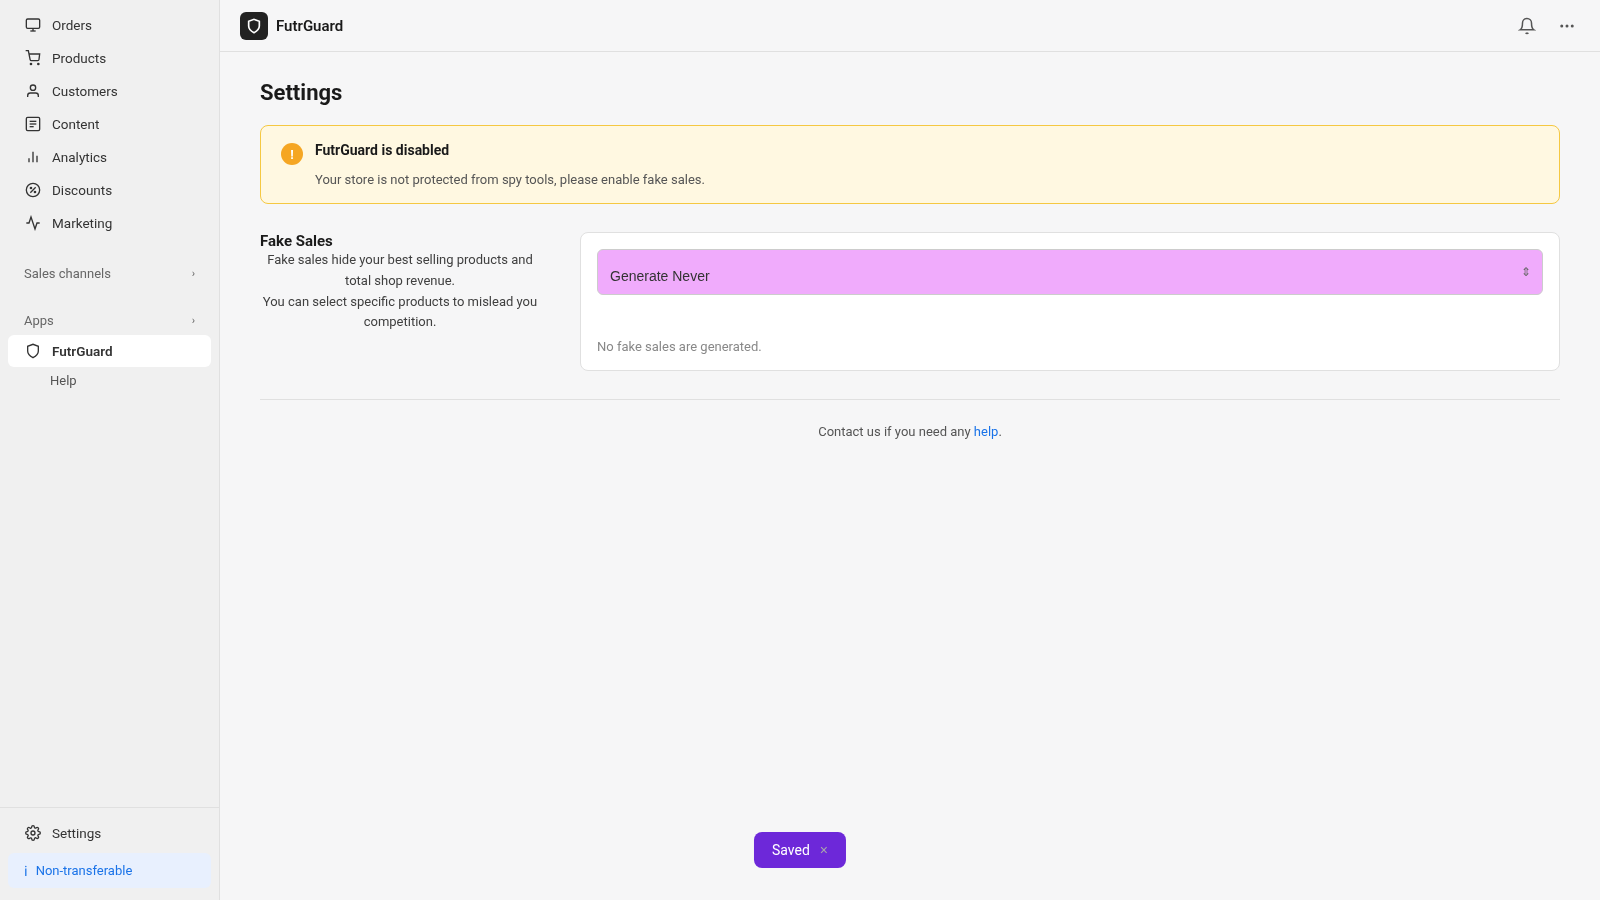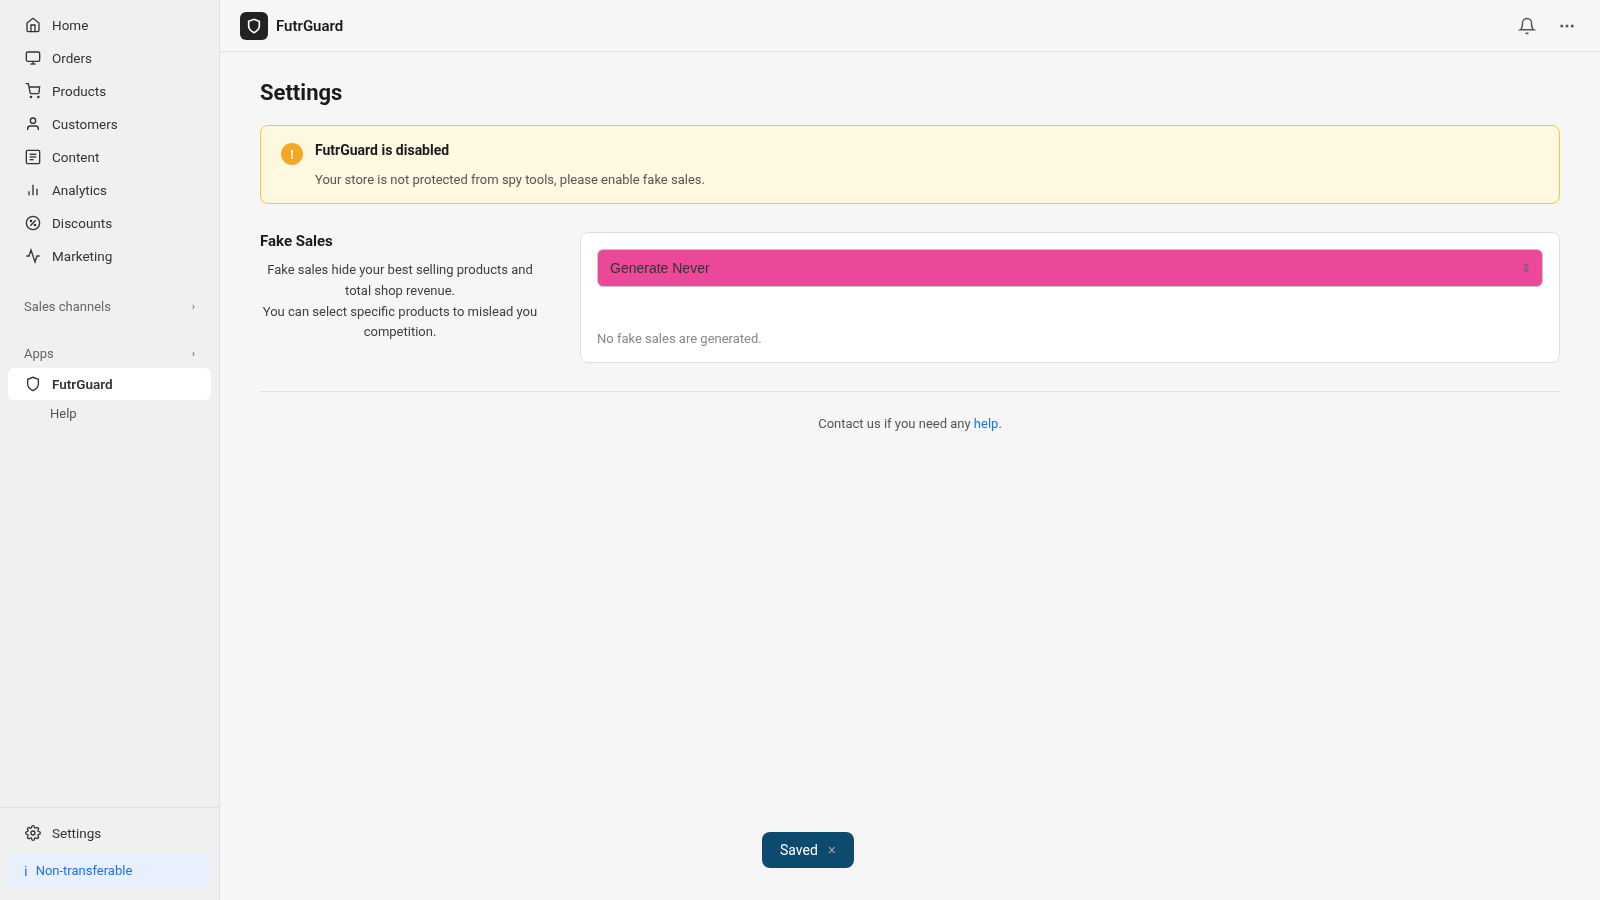--- a/index.html
+++ b/index.html
@@ -203,21 +203,20 @@
     }
 
     .section-description {
       flex: 0 0 280px;
     }
 
     .section-title {
       font-size: 15px;
       font-weight: 700;
       color: #1a1a1a;
-      margin-bottom: 10px;
     }
 
     .section-desc-text {
       font-size: 13px;
       color: #404040;
       line-height: 1.6;
       text-align: center;
     }
 
     .section-controls {
@@ -233,26 +232,26 @@
 
     .select-wrapper {
       position: relative;
       margin-bottom: 12px;
     }
 
     .select-control {
       width: 100%;
       appearance: none;
       -webkit-appearance: none;
-      padding: 10px 36px 10px 12px;
+      padding: 18px 36px 10px 12px;
       border: 1px solid #ccc;
       border-radius: 6px;
       font-size: 14px;
       color: #333;
-      background: #ec4899;
+      background: #f0abfc;
       cursor: pointer;
       outline: none;
     }
 
     .select-arrow {
       position: absolute;
       right: 12px;
       top: 50%;
       transform: translateY(-50%);
       pointer-events: none;
@@ -277,58 +276,48 @@
       color: #1a73e8;
       text-decoration: none;
     }
 
     
     .toast {
       position: fixed;
       bottom: 32px;
       left: 50%;
       transform: translateX(-50%);
-      background: #0c4a6e;
+      background: #6d28d9;
       color: #fff;
       padding: 10px 18px;
       border-radius: 8px;
       font-size: 14px;
       display: flex;
       align-items: center;
       gap: 10px;
       z-index: 1000;
-      margin-left: 8px;
     }
     .toast-close {
       background: none;
       border: none;
       color: #aaa;
       cursor: pointer;
       font-size: 14px;
       padding: 0;
       line-height: 1;
     }
 
     
     svg { display: inline-block; }
   </style>
 </head>
 <body>
 
 <div id="sidebar">
   <div class="sidebar-section">
-    <div class="sidebar-item">
-      <span class="icon">
-        <svg width="16" height="16" viewBox="0 0 24 24" fill="none" stroke="currentColor" stroke-width="2">
-          <path d="M3 9l9-7 9 7v11a2 2 0 01-2 2H5a2 2 0 01-2-2z"></path>
-            <polyline points="9 22 9 12 15 12 15 22"></polyline>
-        </svg>
-      </span>
-      <span>Home</span>
-    </div>
     <div class="sidebar-item">
       <span class="icon">
         <svg width="16" height="16" viewBox="0 0 24 24" fill="none" stroke="currentColor" stroke-width="2">
           <rect x="2" y="3" width="20" height="14" rx="2"></rect>
             <line x1="8" y1="21" x2="16" y2="21"></line>
             <line x1="12" y1="17" x2="12" y2="21"></line>
         </svg>
       </span>
       <span>Orders</span>
     </div>

